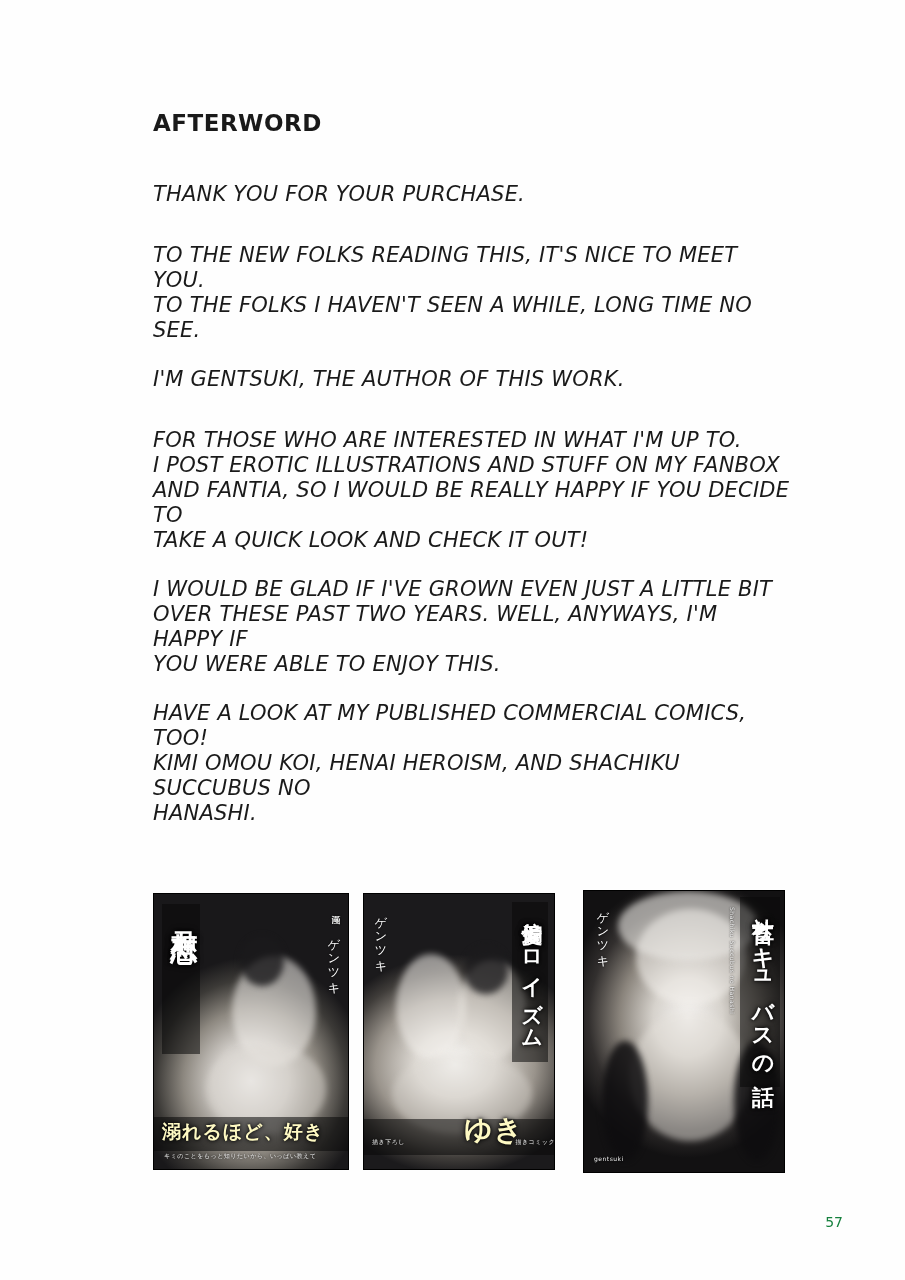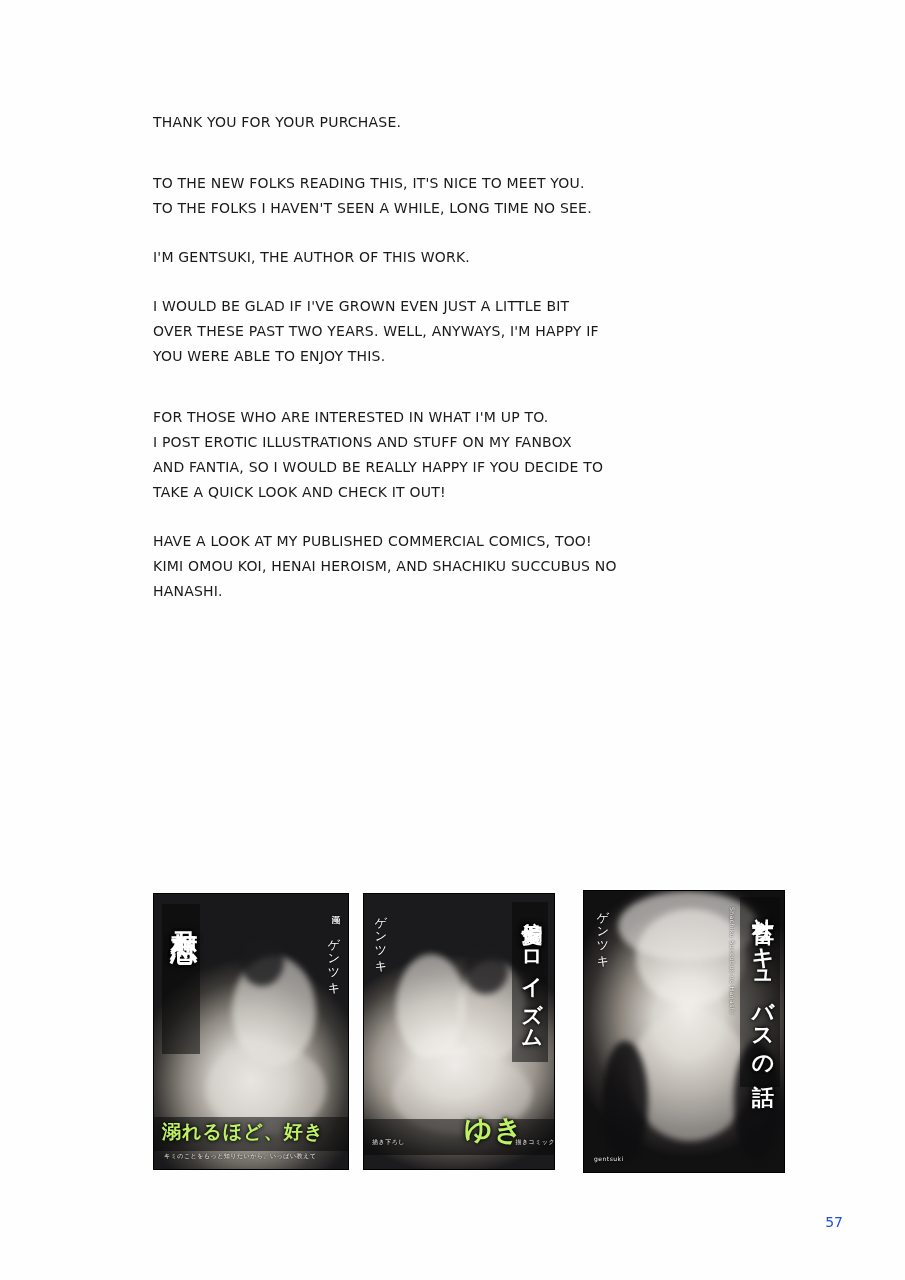--- a/index.html
+++ b/index.html
@@ -31,26 +31,27 @@
 
   .afterword-title {
     font-size: 23px;
     font-weight: bold;
     letter-spacing: 0.5px;
     margin: 0 0 46px 0;
     font-family: "DejaVu Sans", sans-serif;
   }
 
   .para {
-    font-size: 14px;
+    font-size: 21px;
     line-height: 25px;
     letter-spacing: 0.2px;
     margin: 0 0 24px 0;
     font-family: "DejaVu Sans", sans-serif;
     white-space: pre-line;
+    font-style: italic;
   }
 
   .para.gap-before {
     margin-top: 36px;
   }
 
   .para.tight {
     margin-bottom: 16px;
   }
 
@@ -113,21 +114,21 @@
   .vtitle.small {
     font-size: 9px;
     font-weight: normal;
     letter-spacing: 1px;
     text-shadow: 0 0 2px #000;
   }
   .btitle {
     position: absolute;
     font-family: "DejaVu Sans", sans-serif;
     font-weight: bold;
-    color: #bef264;
+    color: #fef9c3;
     text-shadow: 0 0 3px #000, 0 0 7px #000;
     letter-spacing: 1px;
     white-space: nowrap;
   }
   .bcaption {
     position: absolute;
     font-size: 6px;
     color: #f0f0f0;
     text-shadow: 0 0 2px #000;
     letter-spacing: 0.5px;
@@ -136,42 +137,43 @@
   .strip {
     position: absolute;
     background: rgba(10,10,10,0.55);
   }
 
   .page-number {
     position: absolute;
     right: 62px;
     bottom: 50px;
     font-size: 14px;
-    color: #1d4ed8;
+    color: #15803d;
     font-family: "DejaVu Sans", sans-serif;
   }
 </style>
 </head>
 <body>
 
 <div class="page">
 
   <div class="content">
+    <h1 class="afterword-title">AFTERWORD</h1>
 
     <p class="para tight">THANK YOU FOR YOUR PURCHASE.</p>
     <p class="para gap-before">TO THE NEW FOLKS READING THIS, IT'S NICE TO MEET YOU.
 TO THE FOLKS I HAVEN'T SEEN A WHILE, LONG TIME NO SEE.</p>
     <p class="para">I'M GENTSUKI, THE AUTHOR OF THIS WORK.</p>
-    <p class="para">I WOULD BE GLAD IF I'VE GROWN EVEN JUST A LITTLE BIT
-OVER THESE PAST TWO YEARS. WELL, ANYWAYS, I'M HAPPY IF
-YOU WERE ABLE TO ENJOY THIS.</p>
     <p class="para gap-before">FOR THOSE WHO ARE INTERESTED IN WHAT I'M UP TO.
 I POST EROTIC ILLUSTRATIONS AND STUFF ON MY FANBOX
 AND FANTIA, SO I WOULD BE REALLY HAPPY IF YOU DECIDE TO
 TAKE A QUICK LOOK AND CHECK IT OUT!</p>
+    <p class="para">I WOULD BE GLAD IF I'VE GROWN EVEN JUST A LITTLE BIT
+OVER THESE PAST TWO YEARS. WELL, ANYWAYS, I'M HAPPY IF
+YOU WERE ABLE TO ENJOY THIS.</p>
     <p class="para">HAVE A LOOK AT MY PUBLISHED COMMERCIAL COMICS, TOO!
 KIMI OMOU KOI, HENAI HEROISM, AND SHACHIKU SUCCUBUS NO
 HANASHI.</p>
   </div>
 
   <div class="covers">
 
     <div class="cover cover-1">
       <div class="art"></div>
       <div class="blob" style="left:78px; top:62px; width:84px; height:110px; background:#efece8;"></div>

